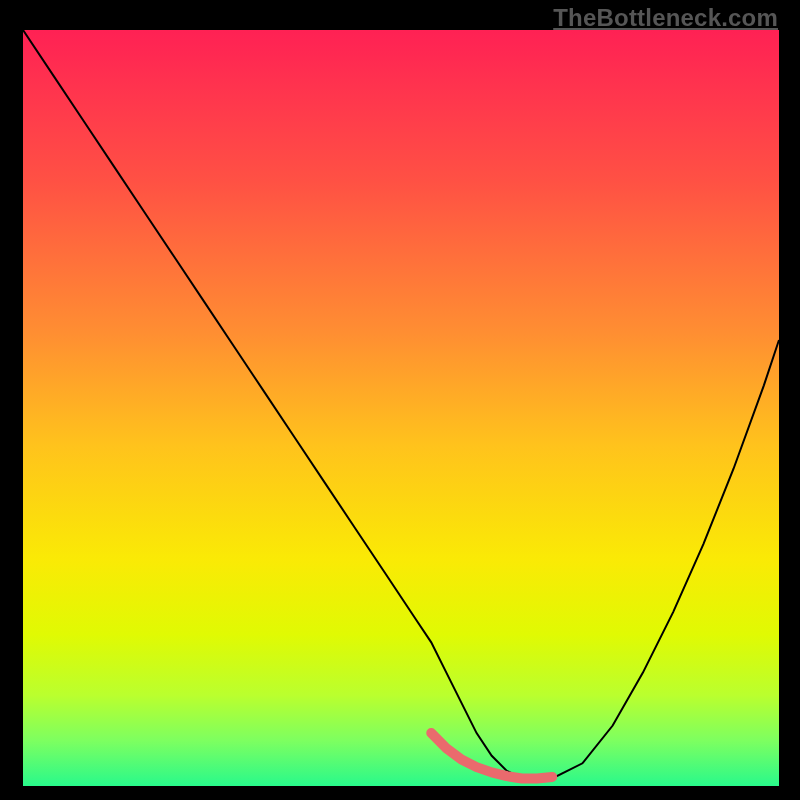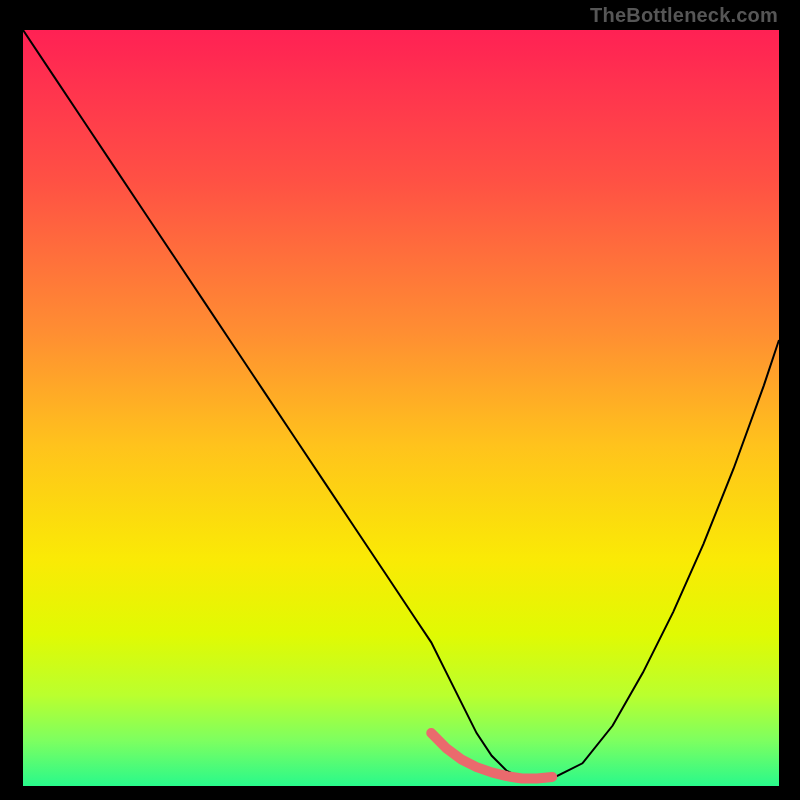--- a/index.html
+++ b/index.html
@@ -14,25 +14,26 @@
     position: relative;
     width: 800px;
     height: 800px;
     background: #000;
   }
   .watermark {
     position: absolute;
     top: 4px;
     right: 22px;
     font-family: Arial, Helvetica, sans-serif;
-    font-size: 20px;
+    font-size: 24px;
     font-weight: bold;
     color: #565656;
     letter-spacing: 0.2px;
     z-index: 10;
+    text-decoration: underline;
   }
   svg.chart {
     position: absolute;
     left: 23px;
     top: 30px;
     display: block;
   }
 </style>
 </head>
 <body>

